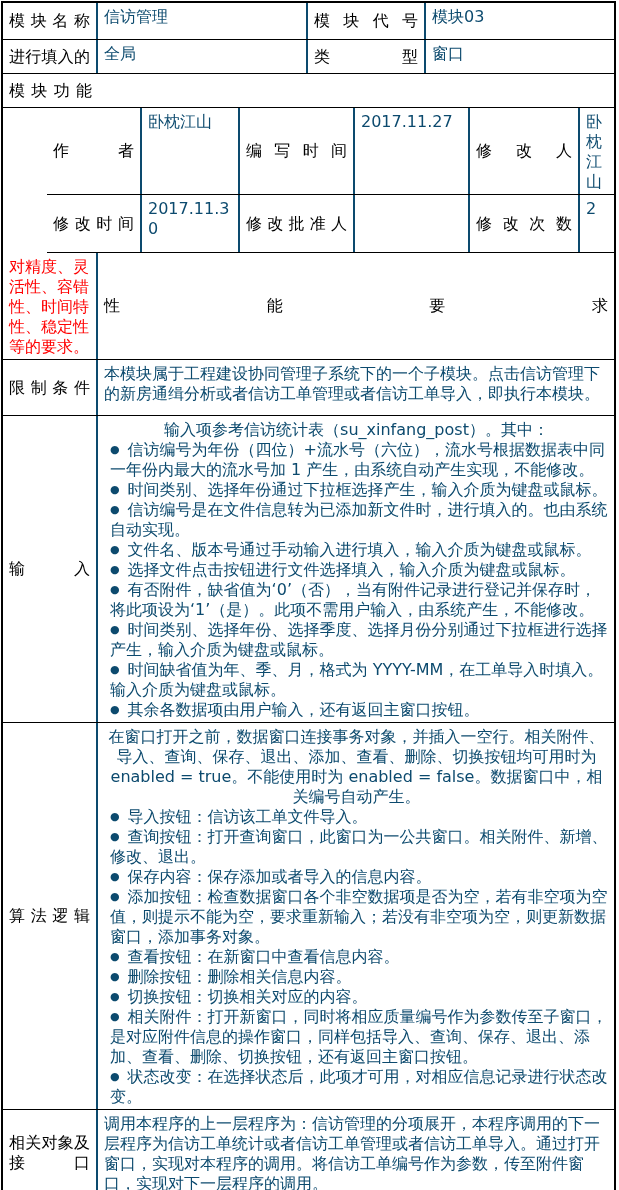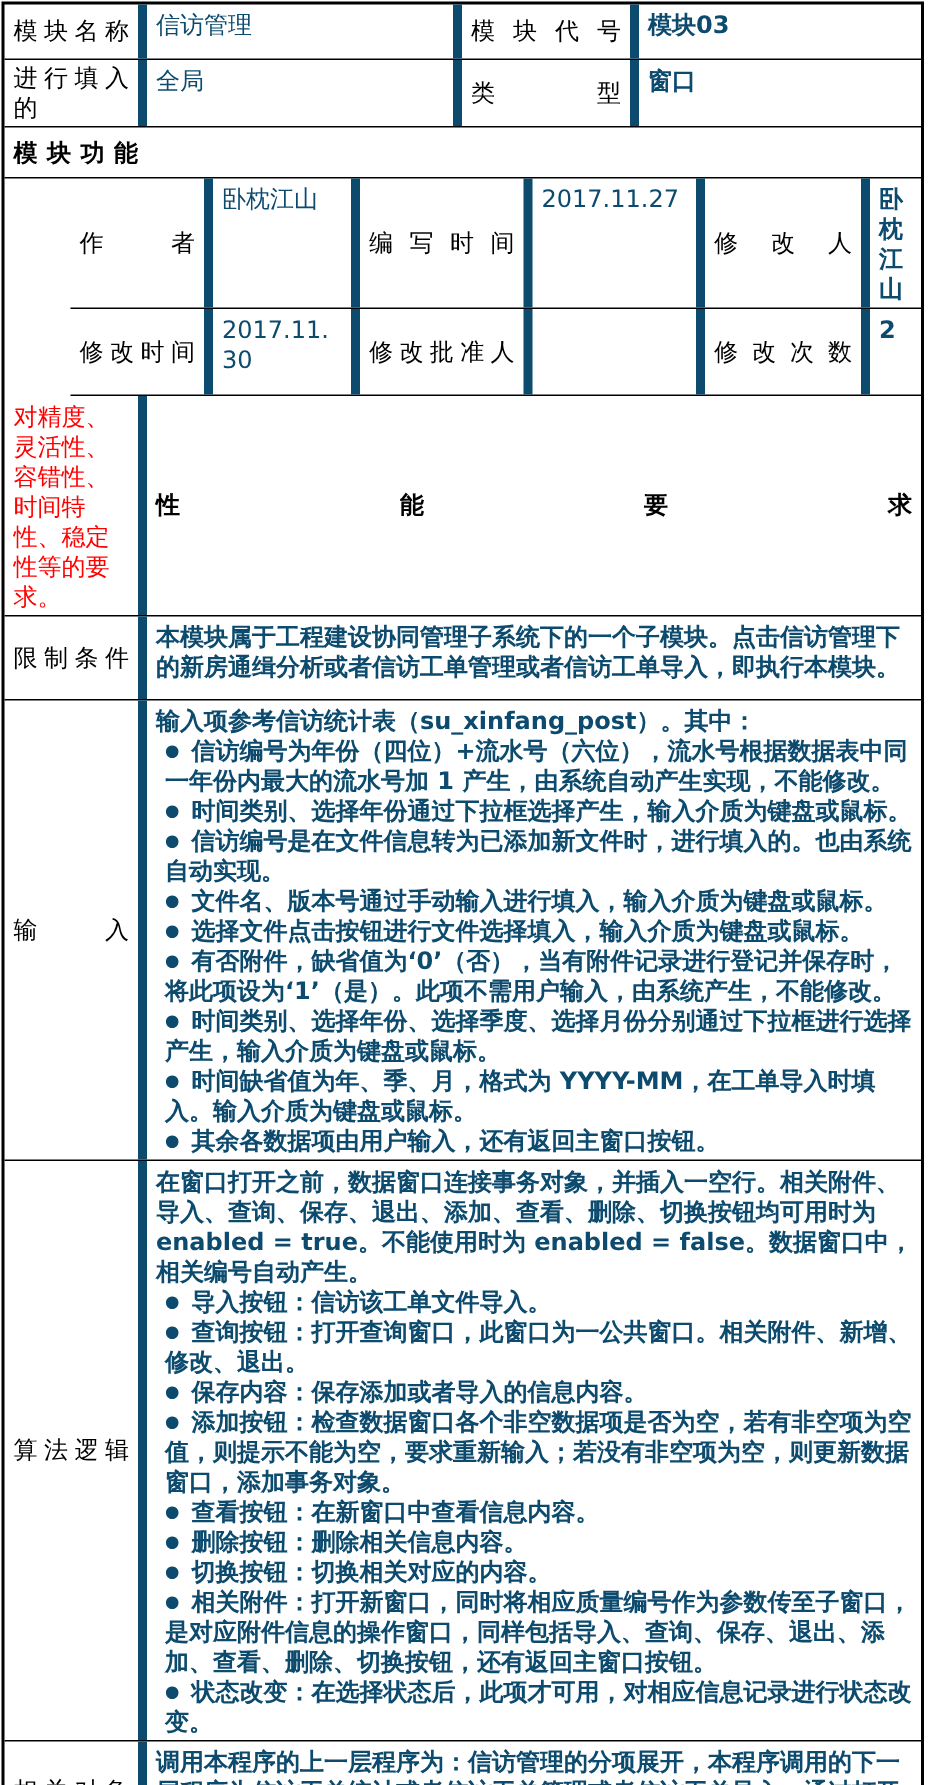--- a/index.html
+++ b/index.html
@@ -16,38 +16,38 @@
     border: 2px solid #000;
     background: #fff;
     box-sizing: border-box;
   }
   .row { display: grid; border-bottom: 1px solid #000; }
   .row:last-child { border-bottom: none; }
   .cols-2 { grid-template-columns: 95px 1fr; }
   .cols-4 { grid-template-columns: 95px 210px 118px 1fr; }
   .cols-6 { grid-template-columns: 95px 98px 115px 115px 110px 1fr; margin-left: 44px; }
   .cell {
-    border-right: 6px solid #0c4a6e;
+    border-right: 2px solid #0c4a6e;
     padding: 4px 5px 2px 6px;
     box-sizing: border-box;
     overflow: hidden;
     overflow-wrap: break-word;
   }
-  .row .cell:last-child { border-right: none; font-weight: bold; }
+  .row .cell:last-child { border-right: none; }
   .label { display: flex; align-items: center; padding: 2px 6px; }
   .label > span {
     display: block;
     width: 100%;
     text-align: justify;
     text-align-last: justify;
     color: #000;
   }
   .val { color: #0c4a6e; }
   .red { color: #ff0000; }
-  .para { margin: 0; }
+  .para { margin: 0; text-align: center; }
   .li { margin-left: 6px; }
   .dot { font-size: 11px; margin-right: 8px; vertical-align: 2px; }
   .tight { padding-right: 16px; }
 </style>
 </head>
 <body>
 
 <div class="tbl">
 
   <div class="row cols-4" style="min-height:36px">

